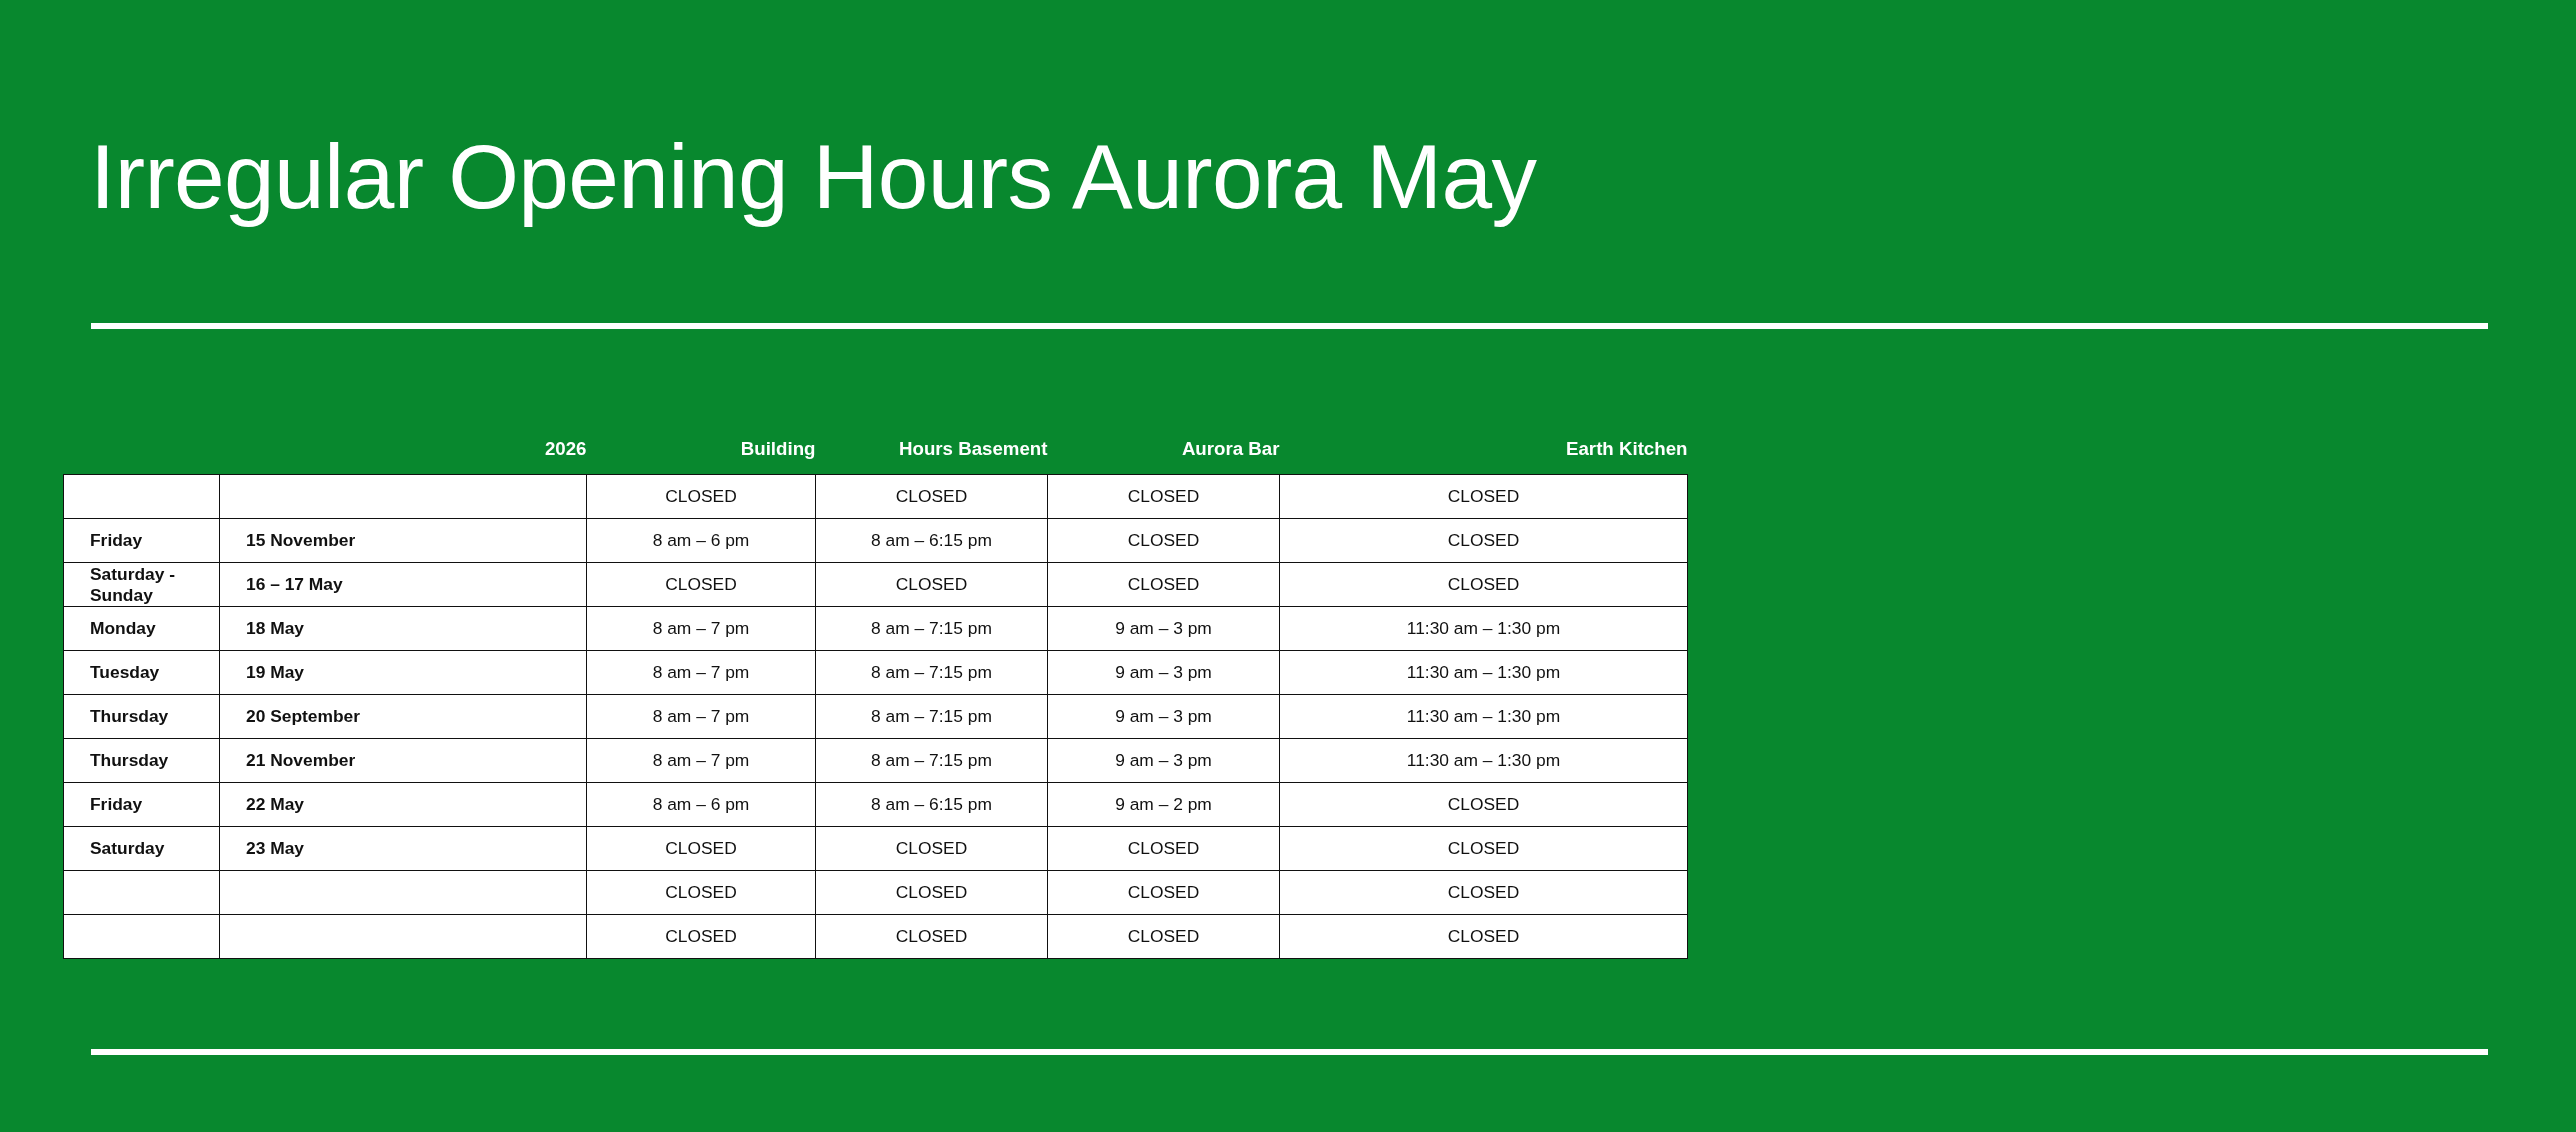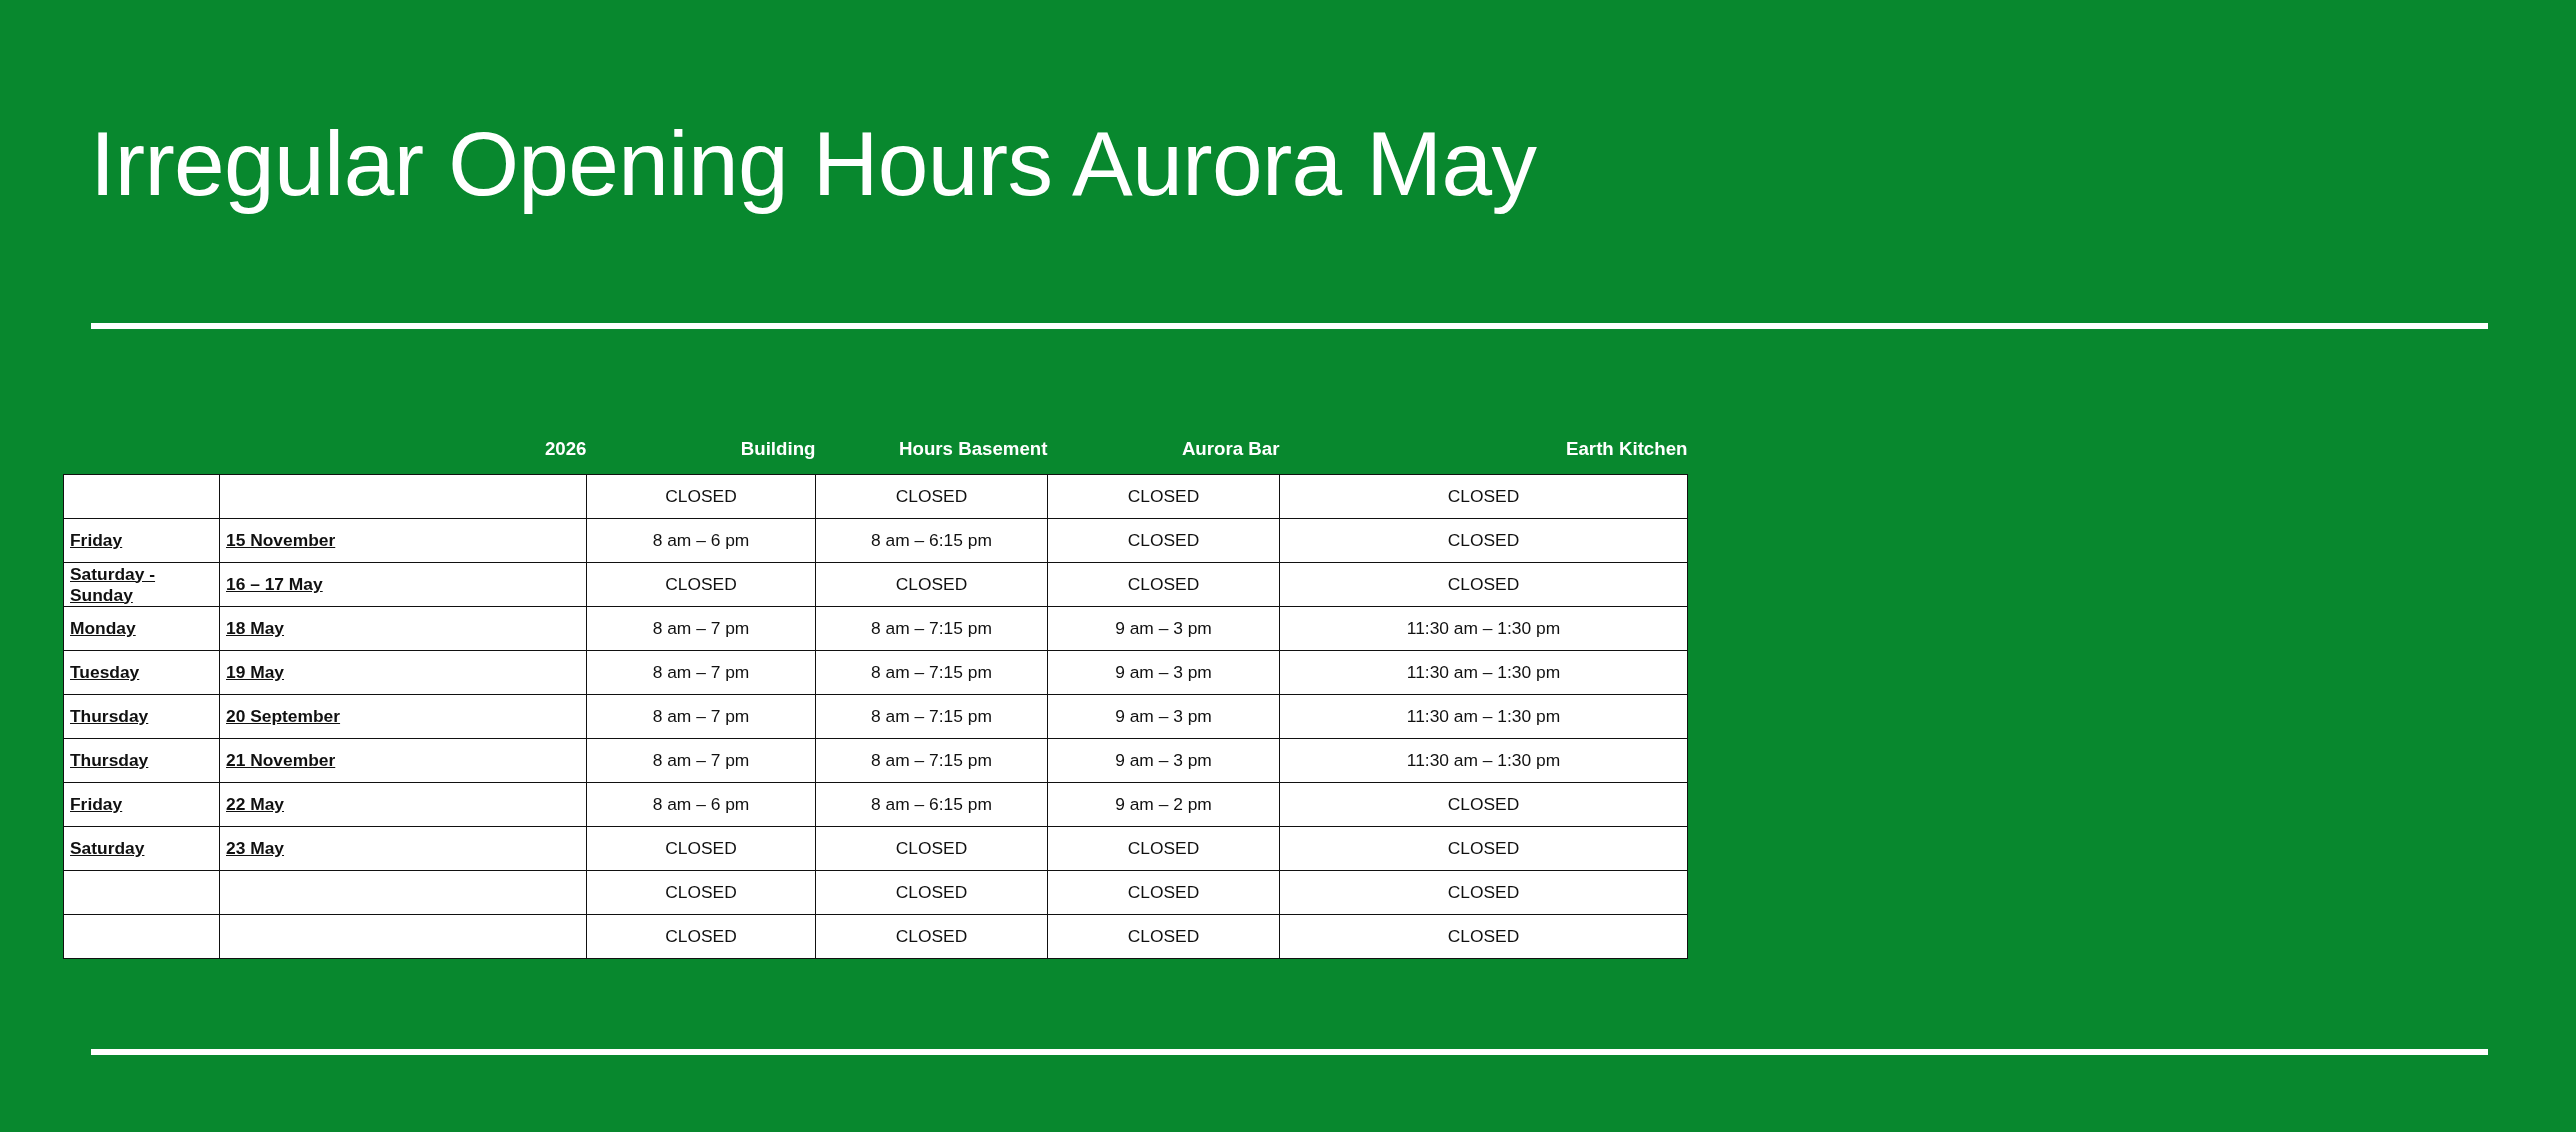--- a/index.html
+++ b/index.html
@@ -12,21 +12,21 @@
     background: #08882E;
     font-family: "Liberation Sans", "DejaVu Sans", sans-serif;
     overflow: hidden;
     position: relative;
   }
 
   
   #slide-title {
     position: absolute;
     left: 90px;
-    top: 52px;
+    top: 65px;
     width: 2396px;
     color: #FFFFFF;
     font-size: 91px;
     line-height: 1.12;
     font-weight: 300;
     letter-spacing: -0.6px;
     white-space: pre-wrap;
   }
 
   #title-rule {
@@ -90,22 +90,21 @@
     text-align: center;
     vertical-align: middle;
     padding: 0;
     box-sizing: border-box;
   }
 
   table.schedule tbody td.day,
   table.schedule tbody td.date {
     text-align: left;
     font-weight: bold;
-    padding-left: 6px;
-    text-decoration: underline;
+    padding-left: 26px;
   }
 
   
   td.closed   { background: #C2DAEF; }
   td.hl       { background: #5B9BD5; color: #FFFFFF; }
 
   tbody tr td.day.hl,
   tbody tr td.date.hl { color: #FFFFFF; }
 </style>
 </head>

